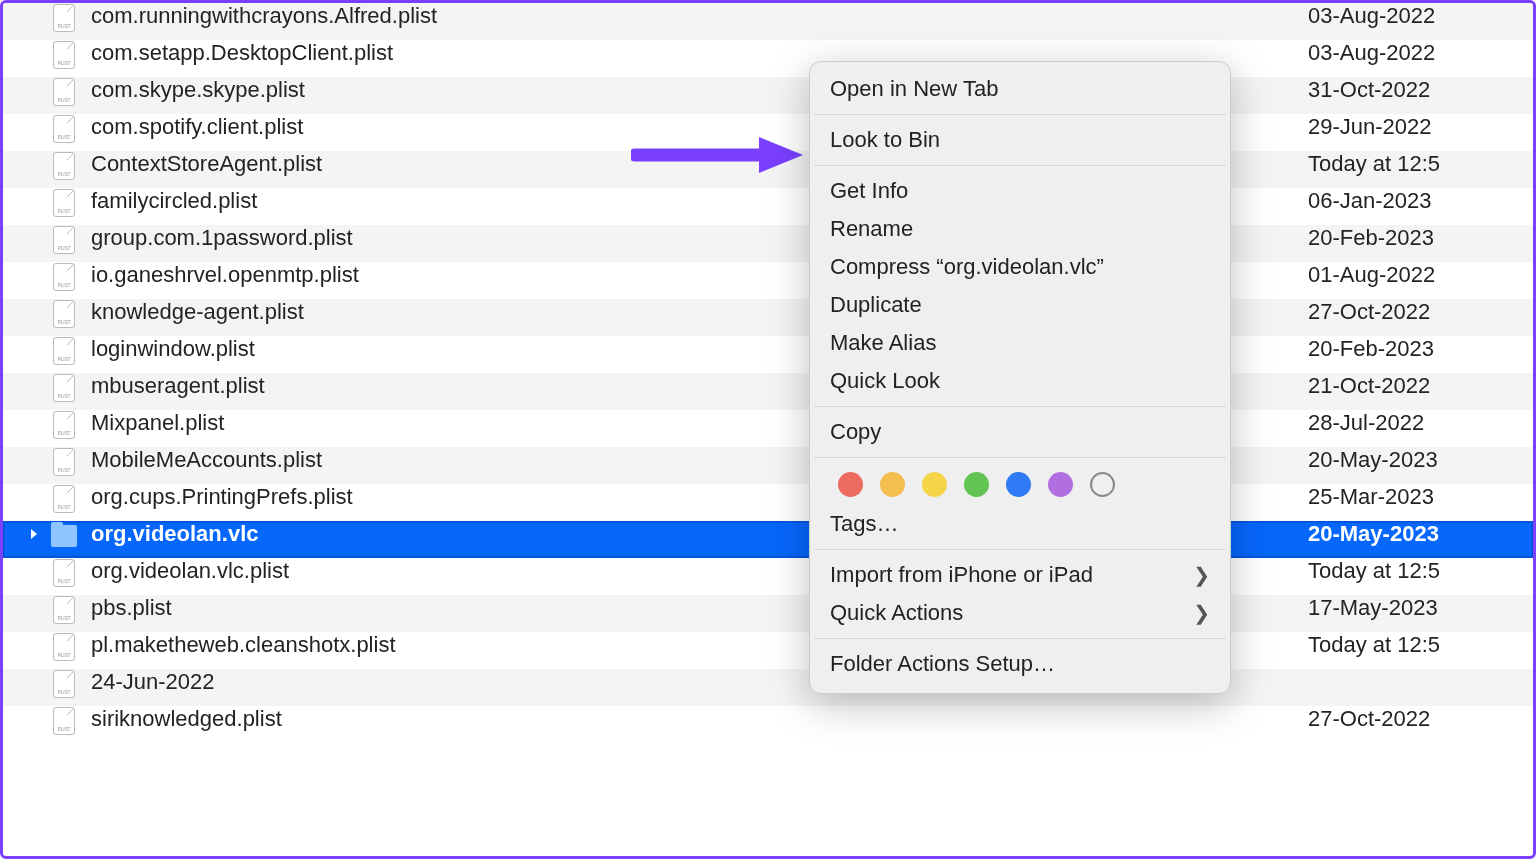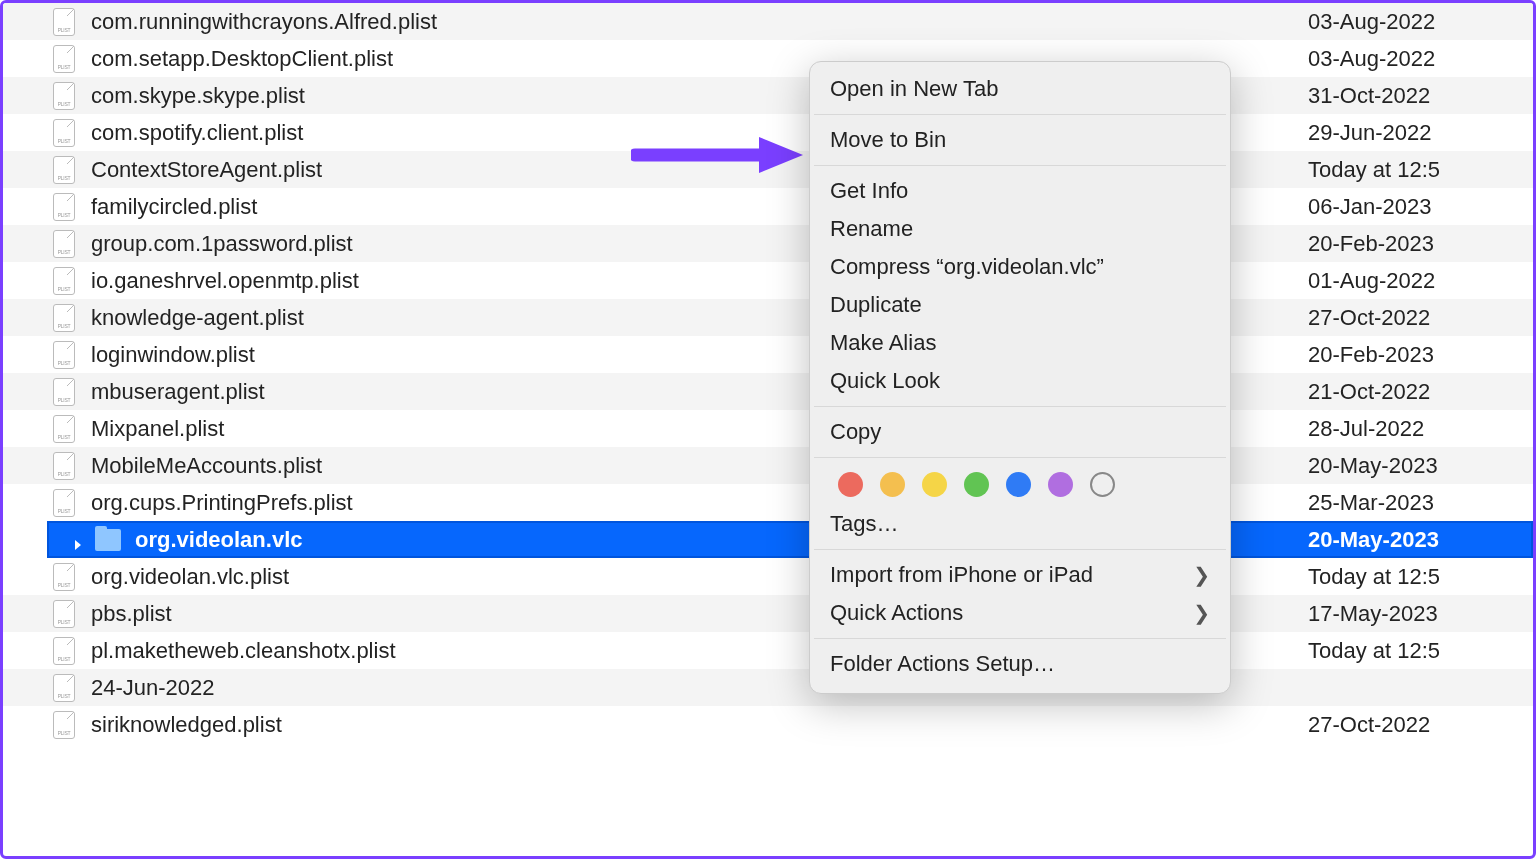--- a/index.html
+++ b/index.html
@@ -13,37 +13,36 @@
       position: relative;
       overflow: hidden;
       border: 3px solid #7a3fff;
       border-radius: 6px;
     }
     .file-list {
       width: 100%;
     }
     .file-row {
       display: flex;
-      align-items: center;
+      align-items: flex-start;
       height: 37px;
       padding-left: 48px;
       position: relative;
     }
     .file-row:nth-child(odd) {
       background: #f4f4f4;
     }
     .file-row:nth-child(even) {
       background: #ffffff;
     }
     .file-row.selected {
       background: #0667fd !important;
       color: #fff;
       outline: 2px solid #0055dd;
       outline-offset: -2px;
-      margin-left: 44px;
     }
     .file-row.selected .file-name,
     .file-row.selected .file-date {
       color: #fff;
       font-weight: 600;
     }
     .disclosure {
       position: absolute;
       left: 24px;
       width: 16px;
@@ -339,21 +338,21 @@
     <path d="M 128 6 L 172 24 L 128 42 Z" fill="#7A3FFF"></path>
   </svg>
 </div>
 
 <div class="context-menu">
   <div class="menu-item">
       <span>Open in New Tab</span>
     </div>
   <div class="menu-sep"></div>
   <div class="menu-item">
-      <span>Move to Bin</span>
+      <span>Look to Bin</span>
     </div>
   <div class="menu-sep"></div>
   <div class="menu-item">
       <span>Get Info</span>
     </div>
   <div class="menu-item">
       <span>Rename</span>
     </div>
   <div class="menu-item">
       <span>Compress “org.videolan.vlc”</span>

